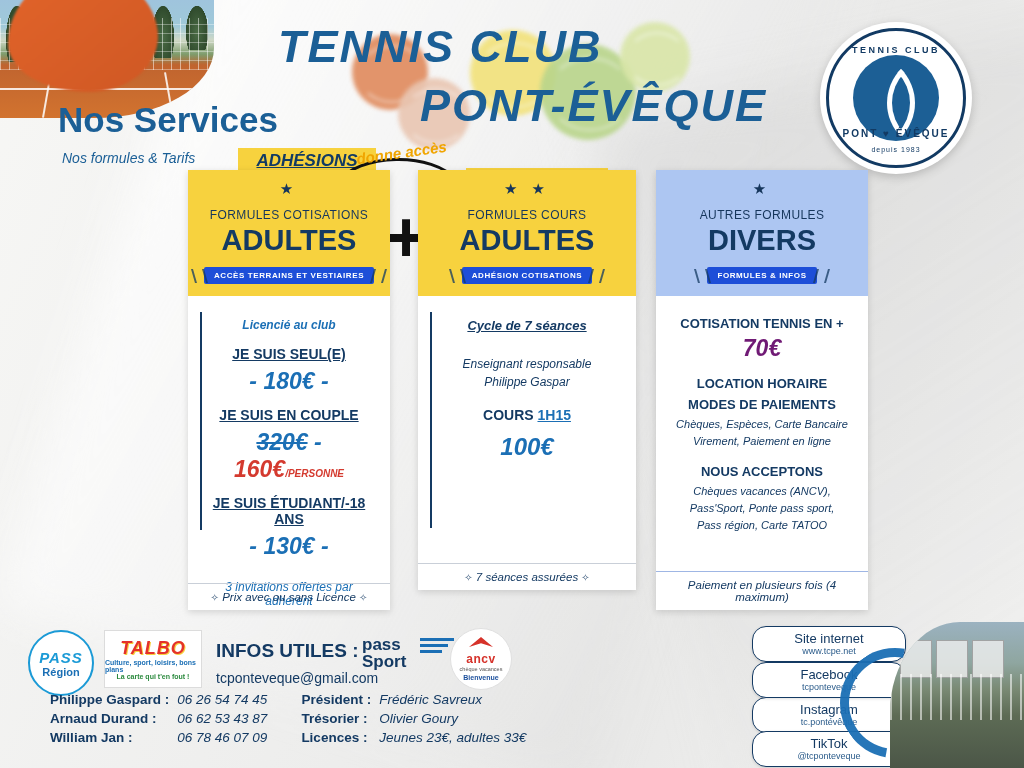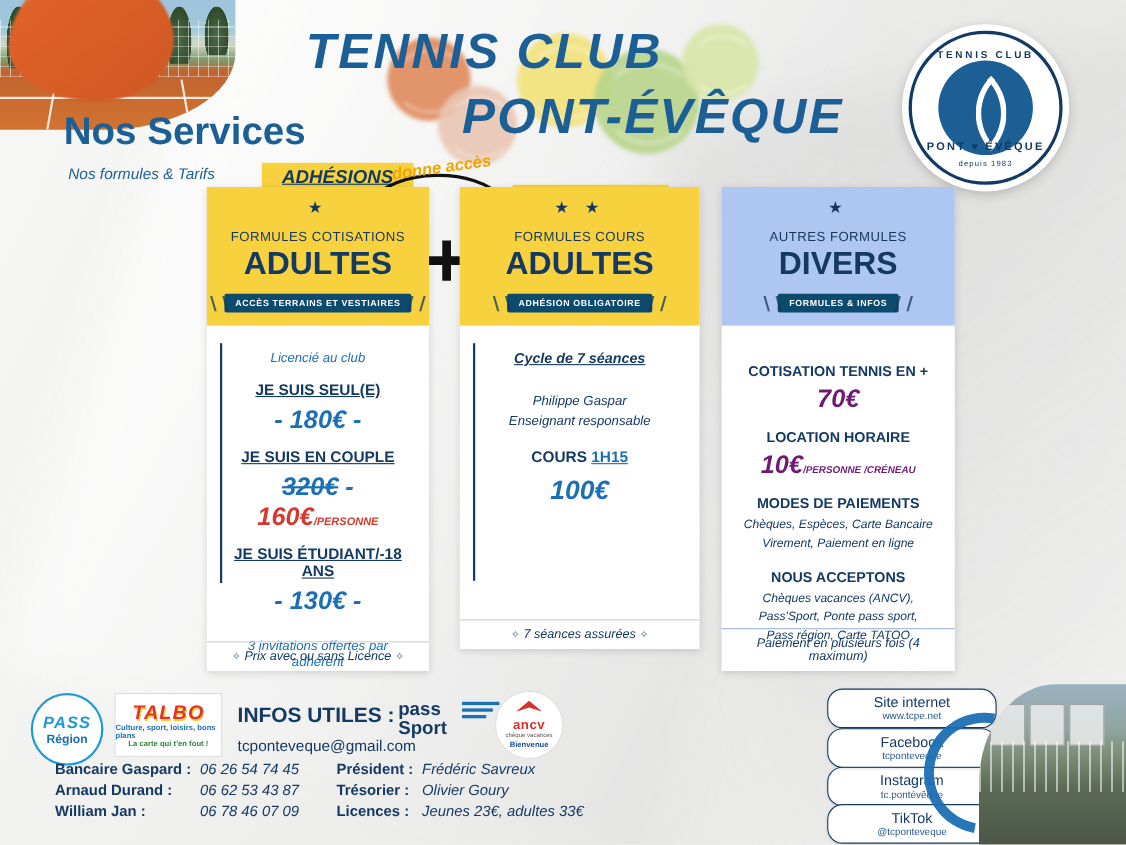--- a/index.html
+++ b/index.html
@@ -239,21 +239,21 @@
   }
   .card-title {
     font-size: 29px;
     font-weight: bold;
     margin-top: 2px;
     color: #143a63;
   }
   .ribbon {
     display: inline-block;
     margin-top: 10px;
-    background: #0c4a6e;
+    background: #1d4ed8;
     color: #ffffff;
     font-size: 8px;
     font-weight: bold;
     letter-spacing: 0.6px;
     padding: 4px 10px;
     border-radius: 2px;
     position: relative;
   }
   .ribbon::before, .ribbon::after {
     content: "";
@@ -277,21 +277,21 @@
     position: absolute;
     left: 12px; top: 16px;
     width: 2px; height: 218px;
     background: #143a63;
   }
   .vbar.tall { height: 216px; }
 
   .lic {
     color: #1b6fb5;
     font-style: italic;
-    font-weight: normal;
+    font-weight: bold;
     font-size: 12px;
     margin-bottom: 14px;
   }
   .row-label {
     font-weight: bold;
     font-size: 14px;
     margin-top: 4px;
     text-decoration: underline;
   }
   .price {
@@ -567,28 +567,28 @@
       <span>Prix avec ou sans Licence</span>
       <span class="spark">✧</span>
     </div>
   </div>
 
   <div class="card" id="card-adultes-cours">
     <div class="card-head head-yellow">
       <div class="stars">★ ★</div>
       <div class="card-sub">FORMULES COURS</div>
       <div class="card-title">ADULTES</div>
-      <div class="ribbon">ADHÉSION OBLIGATOIRE</div>
+      <div class="ribbon">ADHÉSION COTISATIONS</div>
     </div>
     <div class="card-body">
       <div class="vbar tall"></div>
       <div class="cours-cycle">Cycle de 7 séances</div>
       <div class="cours-teacher">
+        <div>Enseignant responsable</div>
         <div>Philippe Gaspar</div>
-        <div>Enseignant responsable</div>
       </div>
       <div class="cours-duree">
         <span>COURS</span>
         <u>1H15</u>
       </div>
       <div class="cours-price">100€</div>
     </div>
     <div class="card-foot">
       <span class="spark">✧</span>
       <span>7 séances assurées</span>
@@ -596,28 +596,25 @@
     </div>
   </div>
 
   <div class="card" id="card-divers">
     <div class="card-head head-blue">
       <div class="stars">★</div>
       <div class="card-sub">AUTRES FORMULES</div>
       <div class="card-title">DIVERS</div>
       <div class="ribbon">FORMULES &amp; INFOS</div>
     </div>
-    <div class="card-body" style="padding-top:32px;">
+    <div class="card-body" style="padding-top:18px;">
       <div class="div-line">COTISATION TENNIS EN +</div>
       <div class="div-price">70€</div>
 
       <div class="div-line">LOCATION HORAIRE</div>
-      <div class="div-price">
-        <span>10€</span><span class="per">/PERSONNE /CRÉNEAU</span>
-      </div>
 
       <div class="div-sec-title">MODES DE PAIEMENTS</div>
       <div class="div-sec-body" style="white-space:pre-line;">Chèques, Espèces, Carte Bancaire
 Virement, Paiement en ligne</div>
 
       <div class="div-sec-title" style="margin-top:14px;">NOUS ACCEPTONS</div>
       <div class="div-sec-body" style="white-space:pre-line;">Chèques vacances (ANCV),
 Pass'Sport, Ponte pass sport,
 Pass région, Carte TATOO</div>
     </div>
@@ -656,21 +653,21 @@
     <div class="bird"></div>
     <div class="a1" style="margin-top:14px;">ancv</div>
     <div class="a2">chèque vacances</div>
     <div class="a3">Bienvenue</div>
   </div>
 
   <div class="contacts">
     <table>
       <tbody>
           <tr>
-        <td class="lbl">Bancaire Gaspard :</td>
+        <td class="lbl">Philippe Gaspard :</td>
         <td class="val">06 26 54 74 45</td>
         <td class="lbl">Président :</td>
         <td class="val">Frédéric Savreux</td>
       </tr>
       <tr>
         <td class="lbl">Arnaud Durand :</td>
         <td class="val">06 62 53 43 87</td>
         <td class="lbl">Trésorier :</td>
         <td class="val">Olivier Goury</td>
       </tr>

